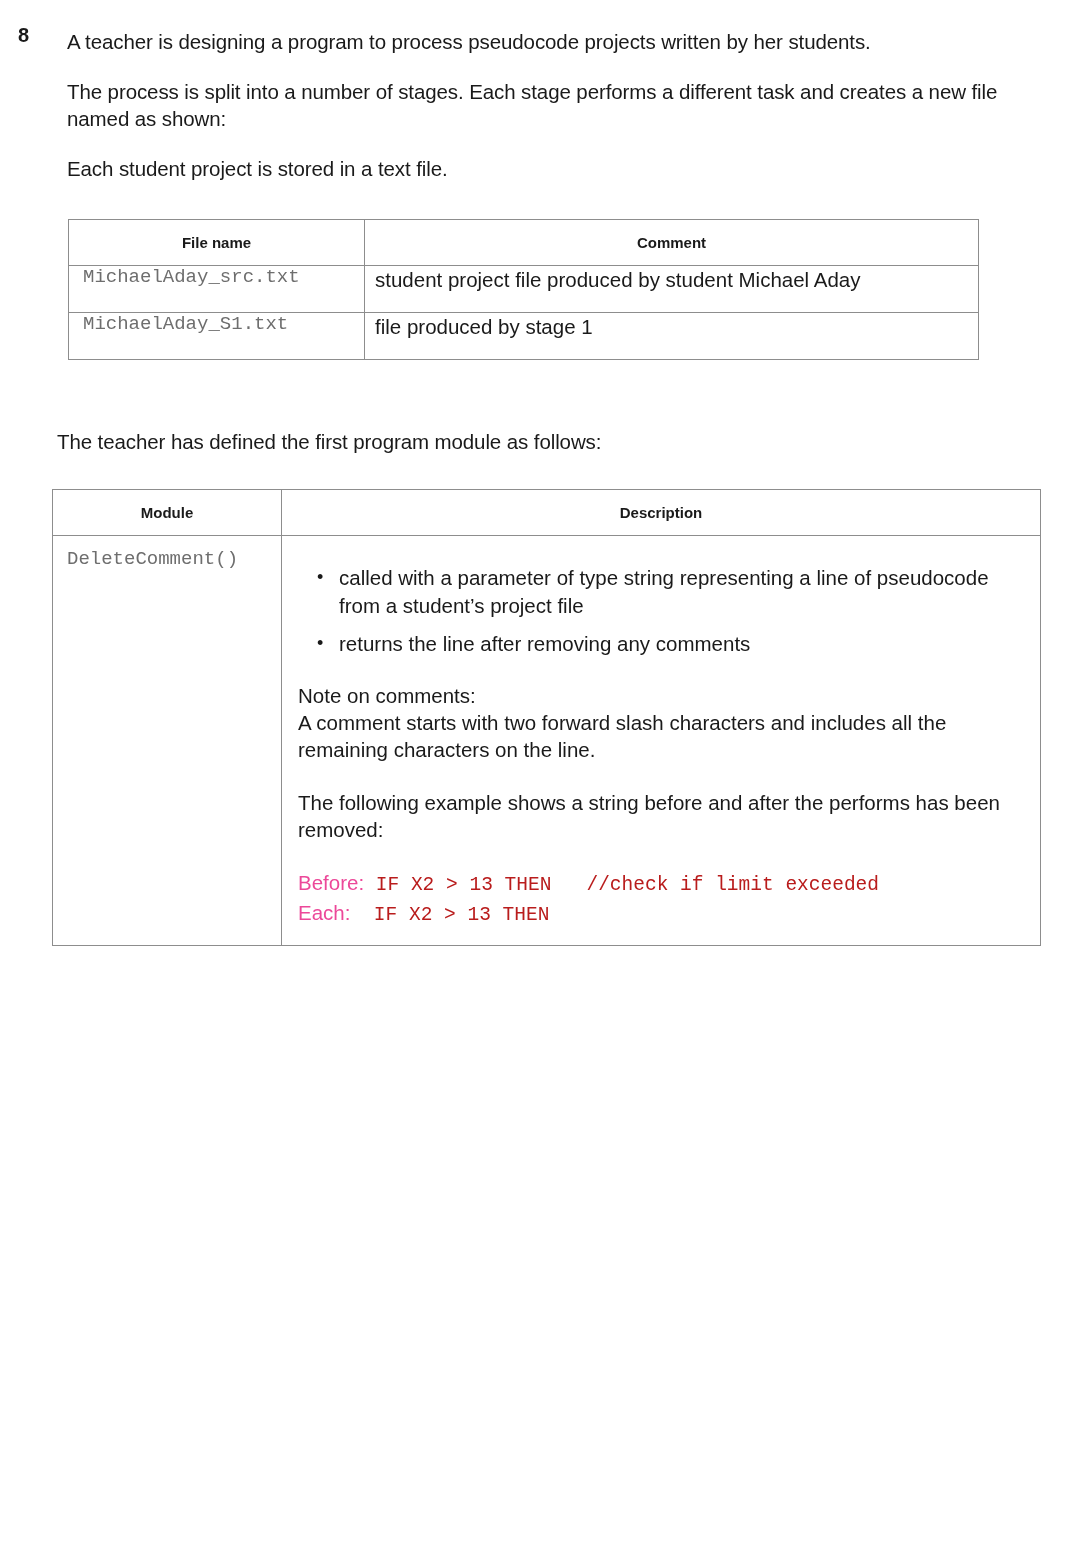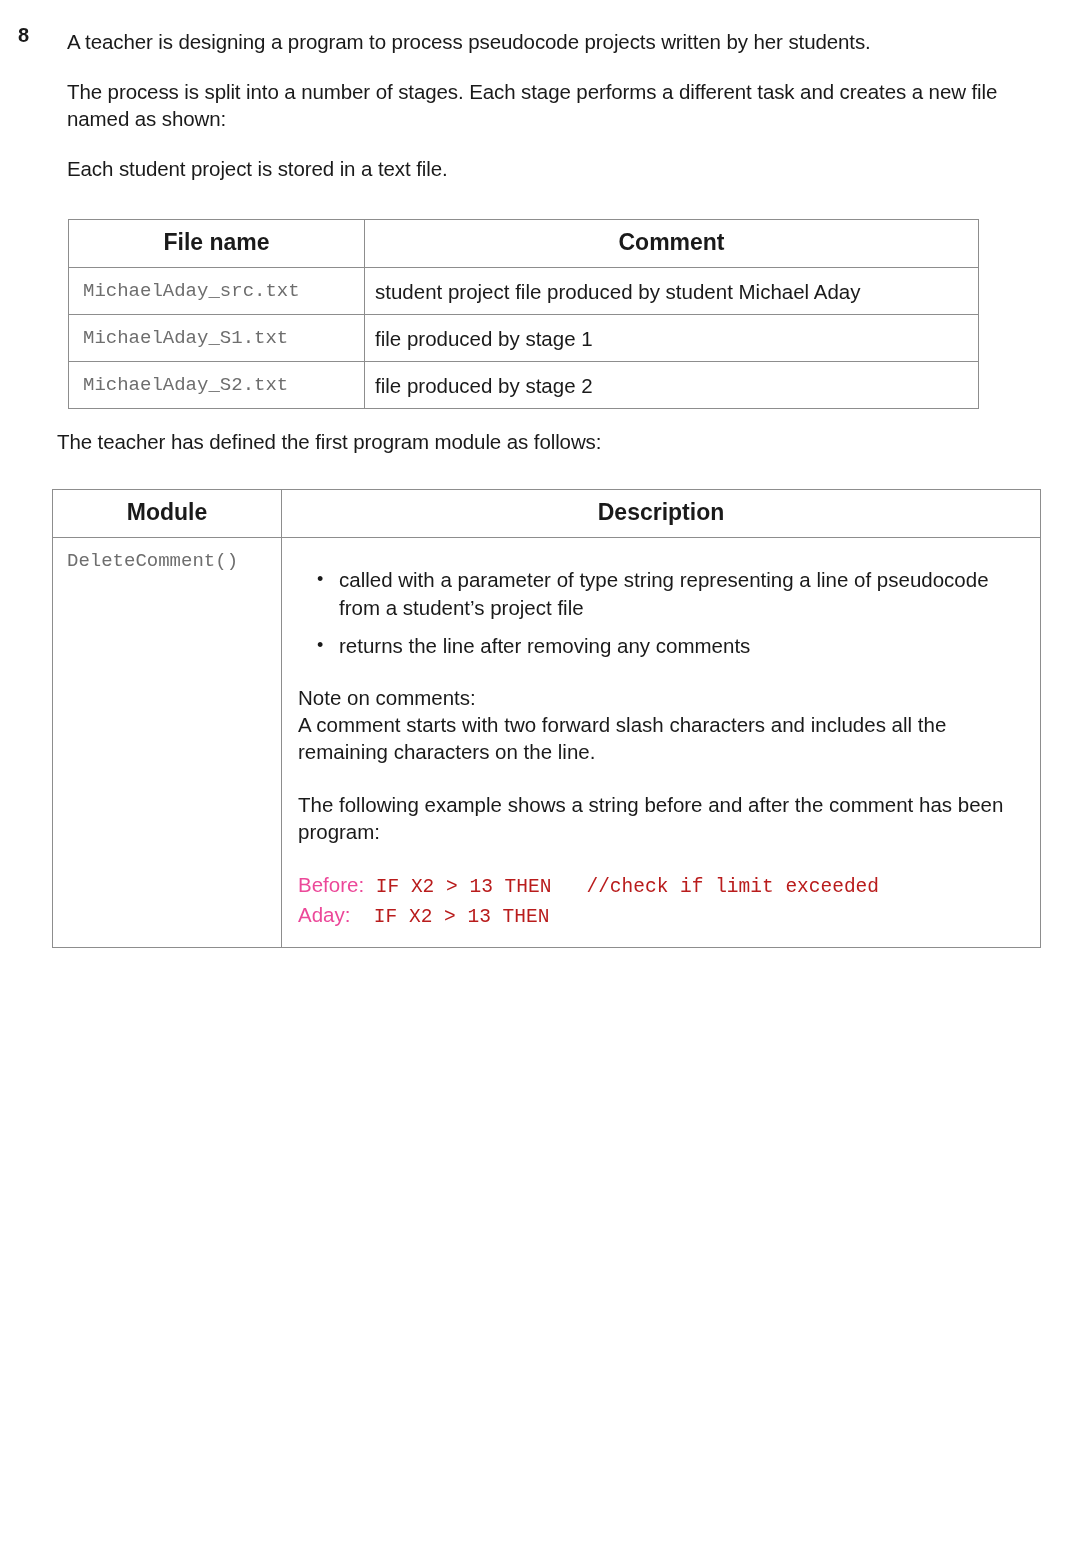--- a/index.html
+++ b/index.html
@@ -50,21 +50,21 @@
     border-collapse: collapse;
     table-layout: fixed;
     background: #fff;
   }
   table.doc-table td, table.doc-table th {
     border: 1px solid #8d8d8d;
     vertical-align: top;
     padding: 0;
   }
   .th-label {
-    font-size: 23px;
+    font-size: 15px;
     font-weight: bold;
     text-align: center;
   }
   .mono {
     font-family: "Liberation Mono", "DejaVu Sans Mono", monospace;
     font-size: 19px;
     color: #6e6e6e;
     letter-spacing: 0px;
     white-space: pre;
   }
@@ -83,21 +83,21 @@
   table.table1 col.c1 { width: 296px; }
   table.table1 col.c2 { width: 614px; }
   table.table1 th.h { height: 45px; line-height: 45px; padding: 0 6px; }
   table.table1 td.cell {
     height: 46px;
     padding: 0 10px;
   }
   table.table1 td.cell .inner {
     height: 46px;
     display: flex;
-    align-items: center;
+    align-items: flex-start;
   }
   table.table1 td.cell.left-mono { padding-left: 14px; }
   table.table1 td.cell.right-txt { }
 
   
   .table2-wrap {
     position: absolute;
     left: 52px;
     top: 489px;
   }
@@ -213,32 +213,20 @@
             <div class="inner">
                 <span class="mono">MichaelAday_S1.txt</span>
               </div>
           </td>
           <td class="cell right-txt">
             <div class="inner">
                 <span class="plain">file produced by stage 1</span>
               </div>
           </td>
         </tr>
-        <tr>
-          <td class="cell left-mono">
-            <div class="inner">
-                <span class="mono">MichaelAday_S2.txt</span>
-              </div>
-          </td>
-          <td class="cell right-txt">
-            <div class="inner">
-                <span class="plain">file produced by stage 2</span>
-              </div>
-          </td>
-        </tr>
       </tbody>
     </table>
   </div>
 
   <div style="position:absolute; left:57px; top:428px; width:990px;">
     <p class="para">The teacher has defined the first program module as follows:</p>
   </div>
 
   <div class="table2-wrap">
     <table class="doc-table table2">
@@ -266,25 +254,25 @@
             <ul class="bullets">
               <li>called with a parameter of type string representing a line of pseudocode from a student’s project file</li>
               <li>returns the line after removing any comments</li>
             </ul>
 
             <div class="note-block">
               <span class="l">Note on comments:</span>
               <span class="l">A comment starts with two forward slash characters and includes all the remaining characters on the line.</span>
             </div>
 
-            <div class="example-intro">The following example shows a string before and after the comment has been program:</div>
+            <div class="example-intro">The following example shows a string before and after the performs has been removed:</div>
 
             <div class="codepair">
               <span class="codeline"><span class="lbl">Before:</span><span class="code"> IF X2 &gt; 13 THEN   //check if limit exceeded</span></span>
-              <span class="codeline"><span class="lbl">Aday:</span><span class="code">  IF X2 &gt; 13 THEN</span></span>
+              <span class="codeline"><span class="lbl">Each:</span><span class="code">  IF X2 &gt; 13 THEN</span></span>
             </div>
 
           </td>
         </tr>
       </tbody>
     </table>
   </div>
 
 </div>
 

